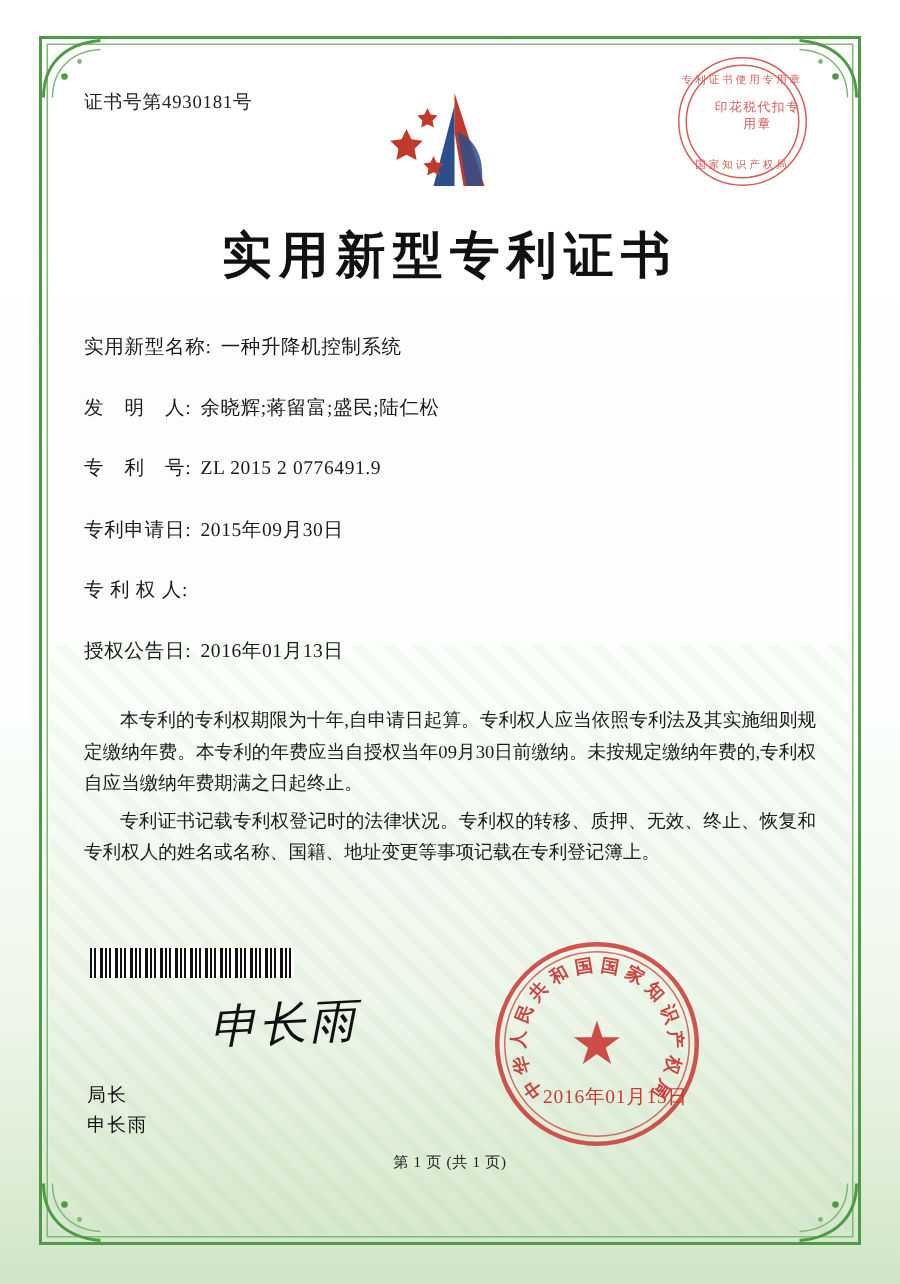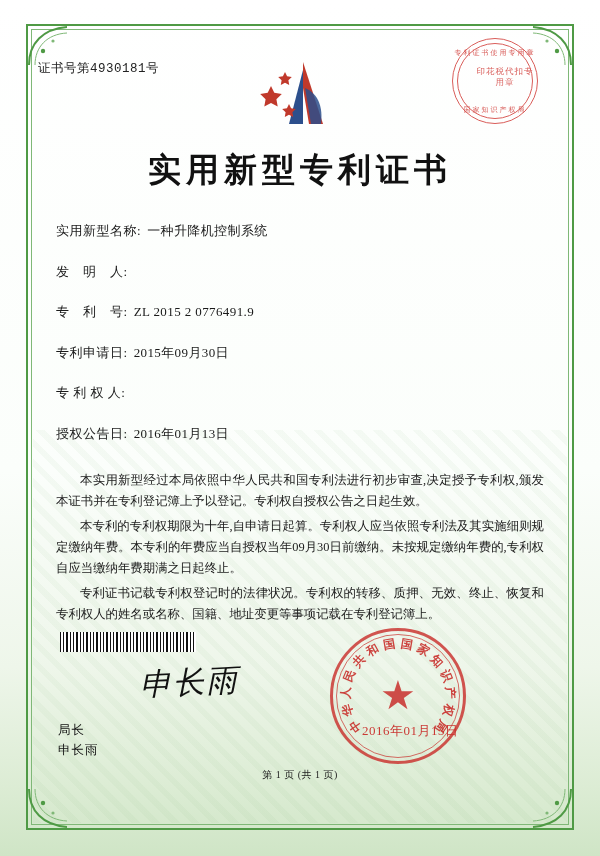--- a/index.html
+++ b/index.html
@@ -51,26 +51,26 @@
   }
   .corner svg { display: block; }
   .corner.tl { left: 27px;  top: 25px;  }
   .corner.tr { right: 27px; top: 25px;  transform: scaleX(-1); }
   .corner.bl { left: 27px;  bottom: 27px; transform: scaleY(-1); }
   .corner.br { right: 27px; bottom: 27px; transform: scale(-1,-1); }
 
   
   .cert-no {
     position: absolute;
-    left: 38px;
+    left: 56px;
     top: 60px;
     font-size: 12.5px;
     color: #222;
     letter-spacing: 0.5px;
-    font-family: Liberation Mono, monospace;
+    font-family: Liberation Serif, serif;
   }
 
   .logo {
     position: absolute;
     left: 0;
     right: 0;
     top: 58px;
     height: 86px;
     display: flex;
     justify-content: center;
@@ -352,40 +352,40 @@
 
   <div class="cert-title">实用新型专利证书</div>
 
   <div class="fields">
     <div class="field-row">
       <span class="field-label">实用新型名称:</span>
       <span class="field-value">一种升降机控制系统</span>
     </div>
     <div class="field-row">
       <span class="field-label">发　明　人:</span>
+      <span class="field-value">余晓辉;蒋留富;盛民;陆仁松</span>
     </div>
     <div class="field-row">
       <span class="field-label">专　利　号:</span>
       <span class="field-value">ZL 2015 2 0776491.9</span>
     </div>
     <div class="field-row">
       <span class="field-label">专利申请日:</span>
       <span class="field-value">2015年09月30日</span>
     </div>
     <div class="field-row">
       <span class="field-label">专 利 权 人:</span>
     </div>
     <div class="field-row">
       <span class="field-label">授权公告日:</span>
       <span class="field-value">2016年01月13日</span>
     </div>
   </div>
 
   <div class="body-text">
-    <p>本实用新型经过本局依照中华人民共和国专利法进行初步审查,决定授予专利权,颁发本证书并在专利登记簿上予以登记。专利权自授权公告之日起生效。</p>
     <p>本专利的专利权期限为十年,自申请日起算。专利权人应当依照专利法及其实施细则规定缴纳年费。本专利的年费应当自授权当年09月30日前缴纳。未按规定缴纳年费的,专利权自应当缴纳年费期满之日起终止。</p>
     <p>专利证书记载专利权登记时的法律状况。专利权的转移、质押、无效、终止、恢复和专利权人的姓名或名称、国籍、地址变更等事项记载在专利登记簿上。</p>
   </div>
 
   <div class="barcode"></div>
 
   <div class="sig-block">
     <div>局长</div>
     <div>申长雨</div>
   </div>

